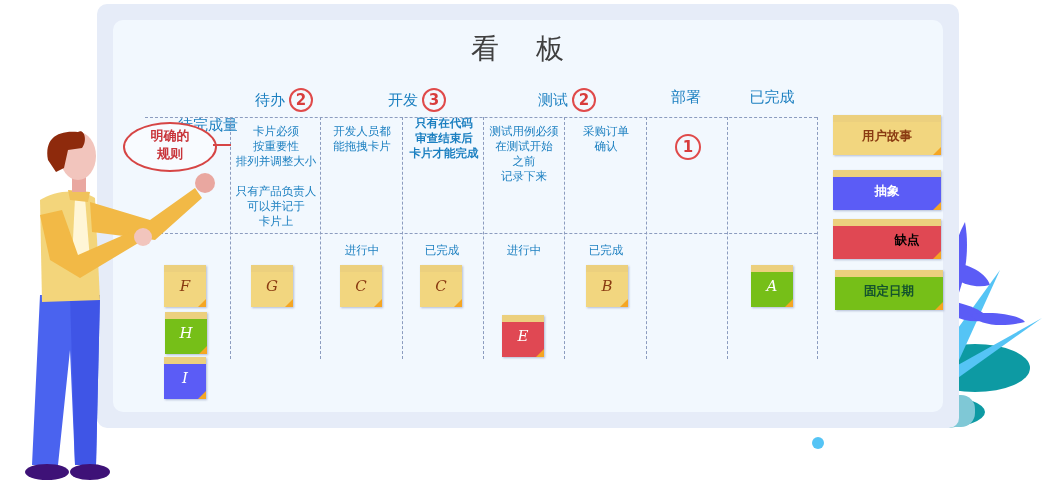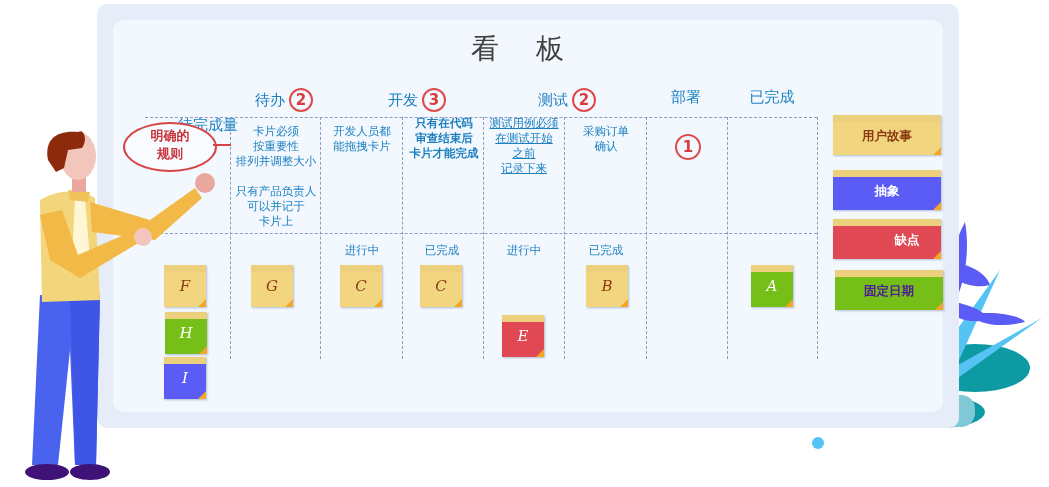--- a/index.html
+++ b/index.html
@@ -93,21 +93,21 @@
 排列并调整大小
 
 只有产品负责人
 可以并记于
 卡片上</div>
 <div class="rule" style="left:322px;top:124px;width:80px;">开发人员都
 能拖拽卡片</div>
 <div class="rule" style="left:403px;top:116px;width:82px;font-weight:bold;">只有在代码
 审查结束后
 卡片才能完成</div>
-<div class="rule" style="left:484px;top:116px;width:80px;text-decoration:underline;">测试用例必须
+<div class="rule" style="left:484px;top:124px;width:80px;">测试用例必须
 在测试开始
 之前
 记录下来</div>
 <div class="rule" style="left:566px;top:124px;width:80px;">采购订单
 确认</div>
 <div class="limit big" style="position:absolute;left:675px;top:134px;">1</div>
 
 <div class="sub" style="left:362px;top:243px;">进行中</div>
 <div class="sub" style="left:442px;top:243px;">已完成</div>
 <div class="sub" style="left:524px;top:243px;">进行中</div>
@@ -164,26 +164,26 @@
   <div class="lbl" style="color:#8a3b12;">用户故事</div>
   <div class="corner"></div>
 </div>
 <div class="legend" style="left:833px;top:170px;background:#5b5cf6;">
   <div class="tape"></div>
   <div class="lbl" style="color:#ffffff;">抽象</div>
   <div class="corner"></div>
 </div>
 <div class="legend" style="left:833px;top:219px;background:#e04853;">
   <div class="tape"></div>
-  <div class="lbl" style="color:#ffffff;padding-left:40px;">缺点</div>
+  <div class="lbl" style="color:#000000;padding-left:40px;">缺点</div>
   <div class="corner"></div>
 </div>
 <div class="legend" style="left:835px;top:270px;background:#76bf18;">
   <div class="tape"></div>
-  <div class="lbl" style="color:#4c1d95;">固定日期</div>
+  <div class="lbl" style="color:#14532d;">固定日期</div>
   <div class="corner"></div>
 </div>
 
 <svg class="person" width="230" height="367" viewBox="0 0 230 367">
 
   <path d="M40 175 L100 175 L96 345 L75 345 L70 230 L58 345 L32 345 Z" fill="#4a63ef"></path>
   <path d="M70 175 L100 175 L96 345 L75 345 Z" fill="#3f55e6"></path>
 
   <ellipse cx="47" cy="352" rx="22" ry="8" fill="#3e1277"></ellipse>
   <ellipse cx="90" cy="352" rx="20" ry="8" fill="#3e1277"></ellipse>

